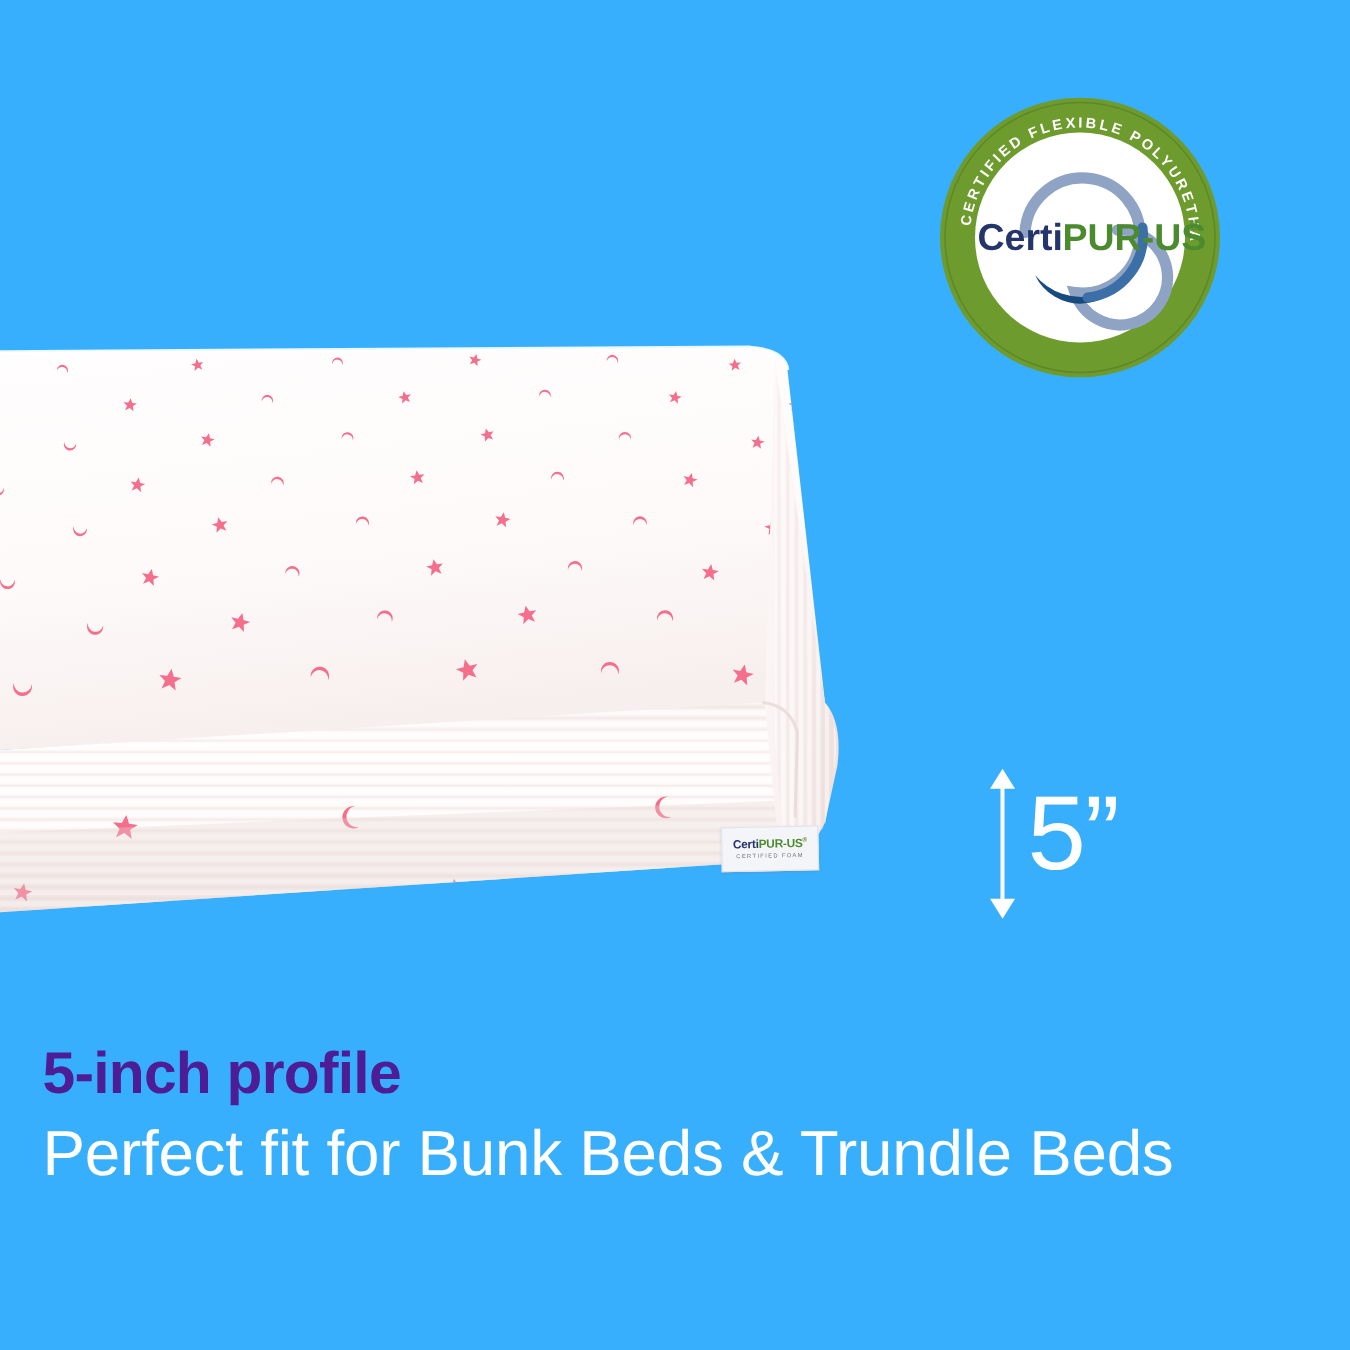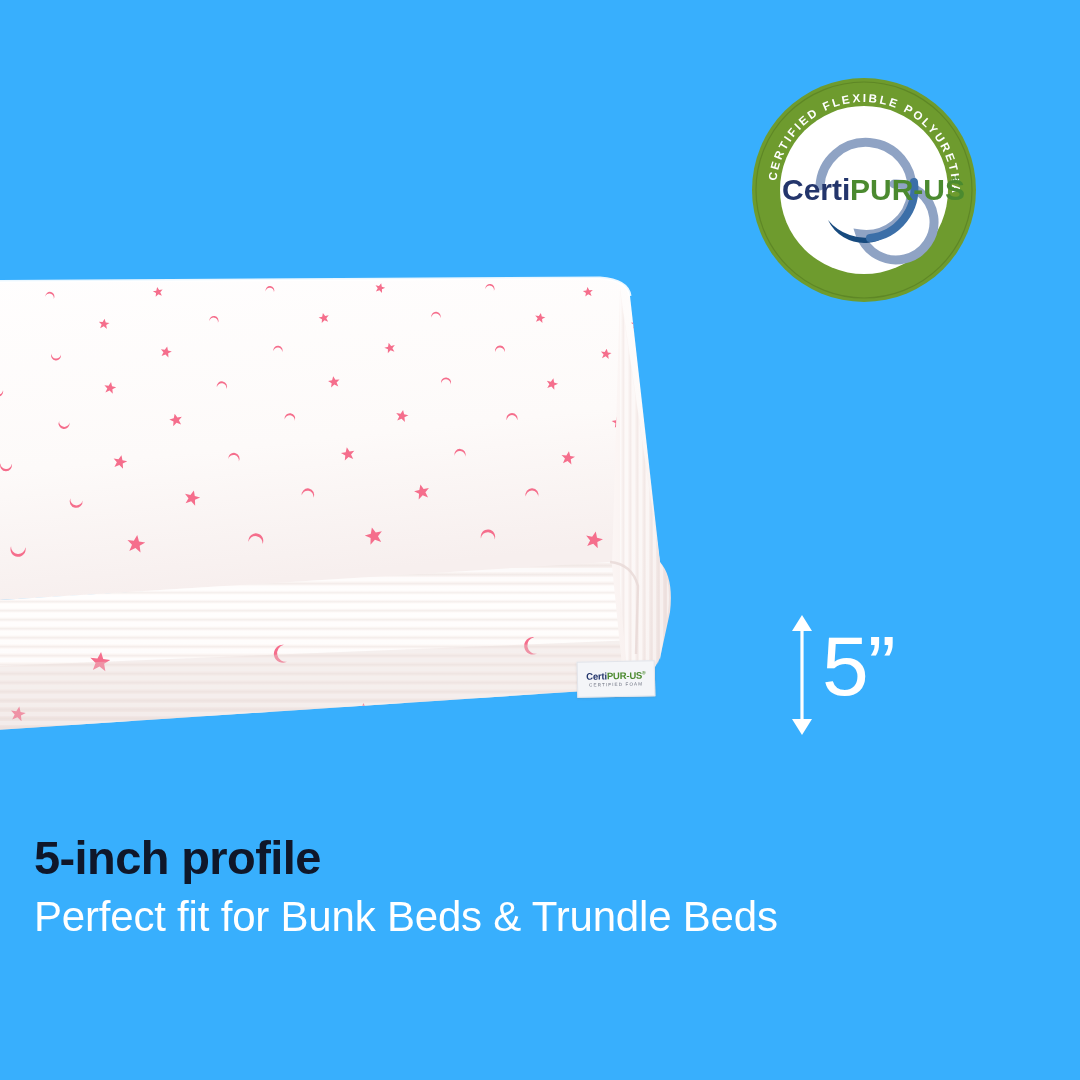--- a/index.html
+++ b/index.html
@@ -92,30 +92,30 @@
   }
 
   
   #caption {
     position: absolute;
     left: 34px;
     top: 833px;
     width: 1000px;
   }
   #caption-headline {
-    color: #0f172a;
+    color: #4c1d95;
     font-size: 47px;
     font-weight: bold;
     line-height: 1.05;
     letter-spacing: -0.6px;
     white-space: nowrap;
   }
   #caption-subline {
     color: #ffffff;
-    font-size: 42px;
+    font-size: 51px;
     font-weight: normal;
     line-height: 1.2;
     margin-top: 10px;
     letter-spacing: -0.2px;
     white-space: nowrap;
   }
 </style>
 </head>
 <body>
 

